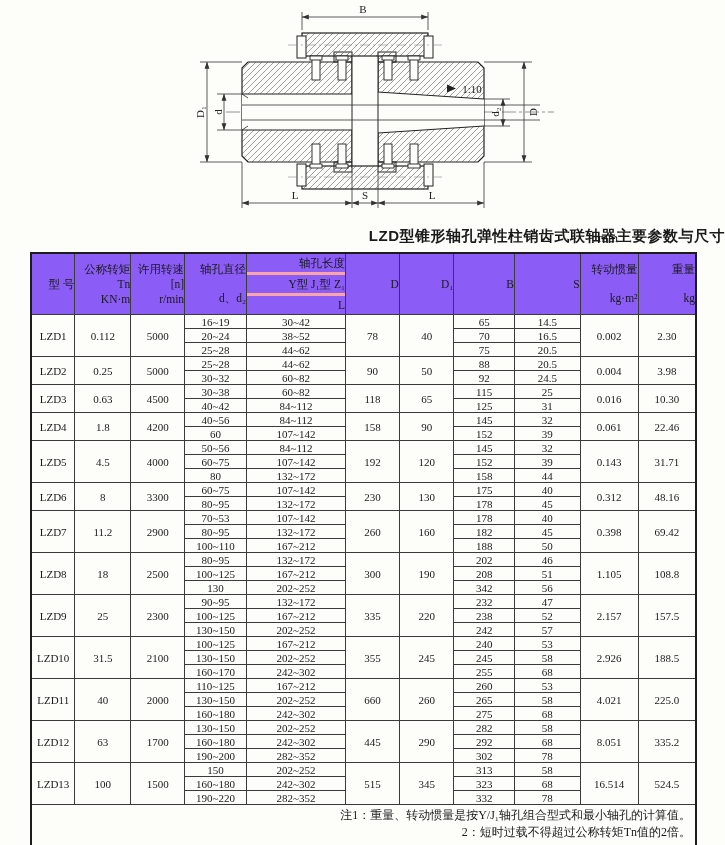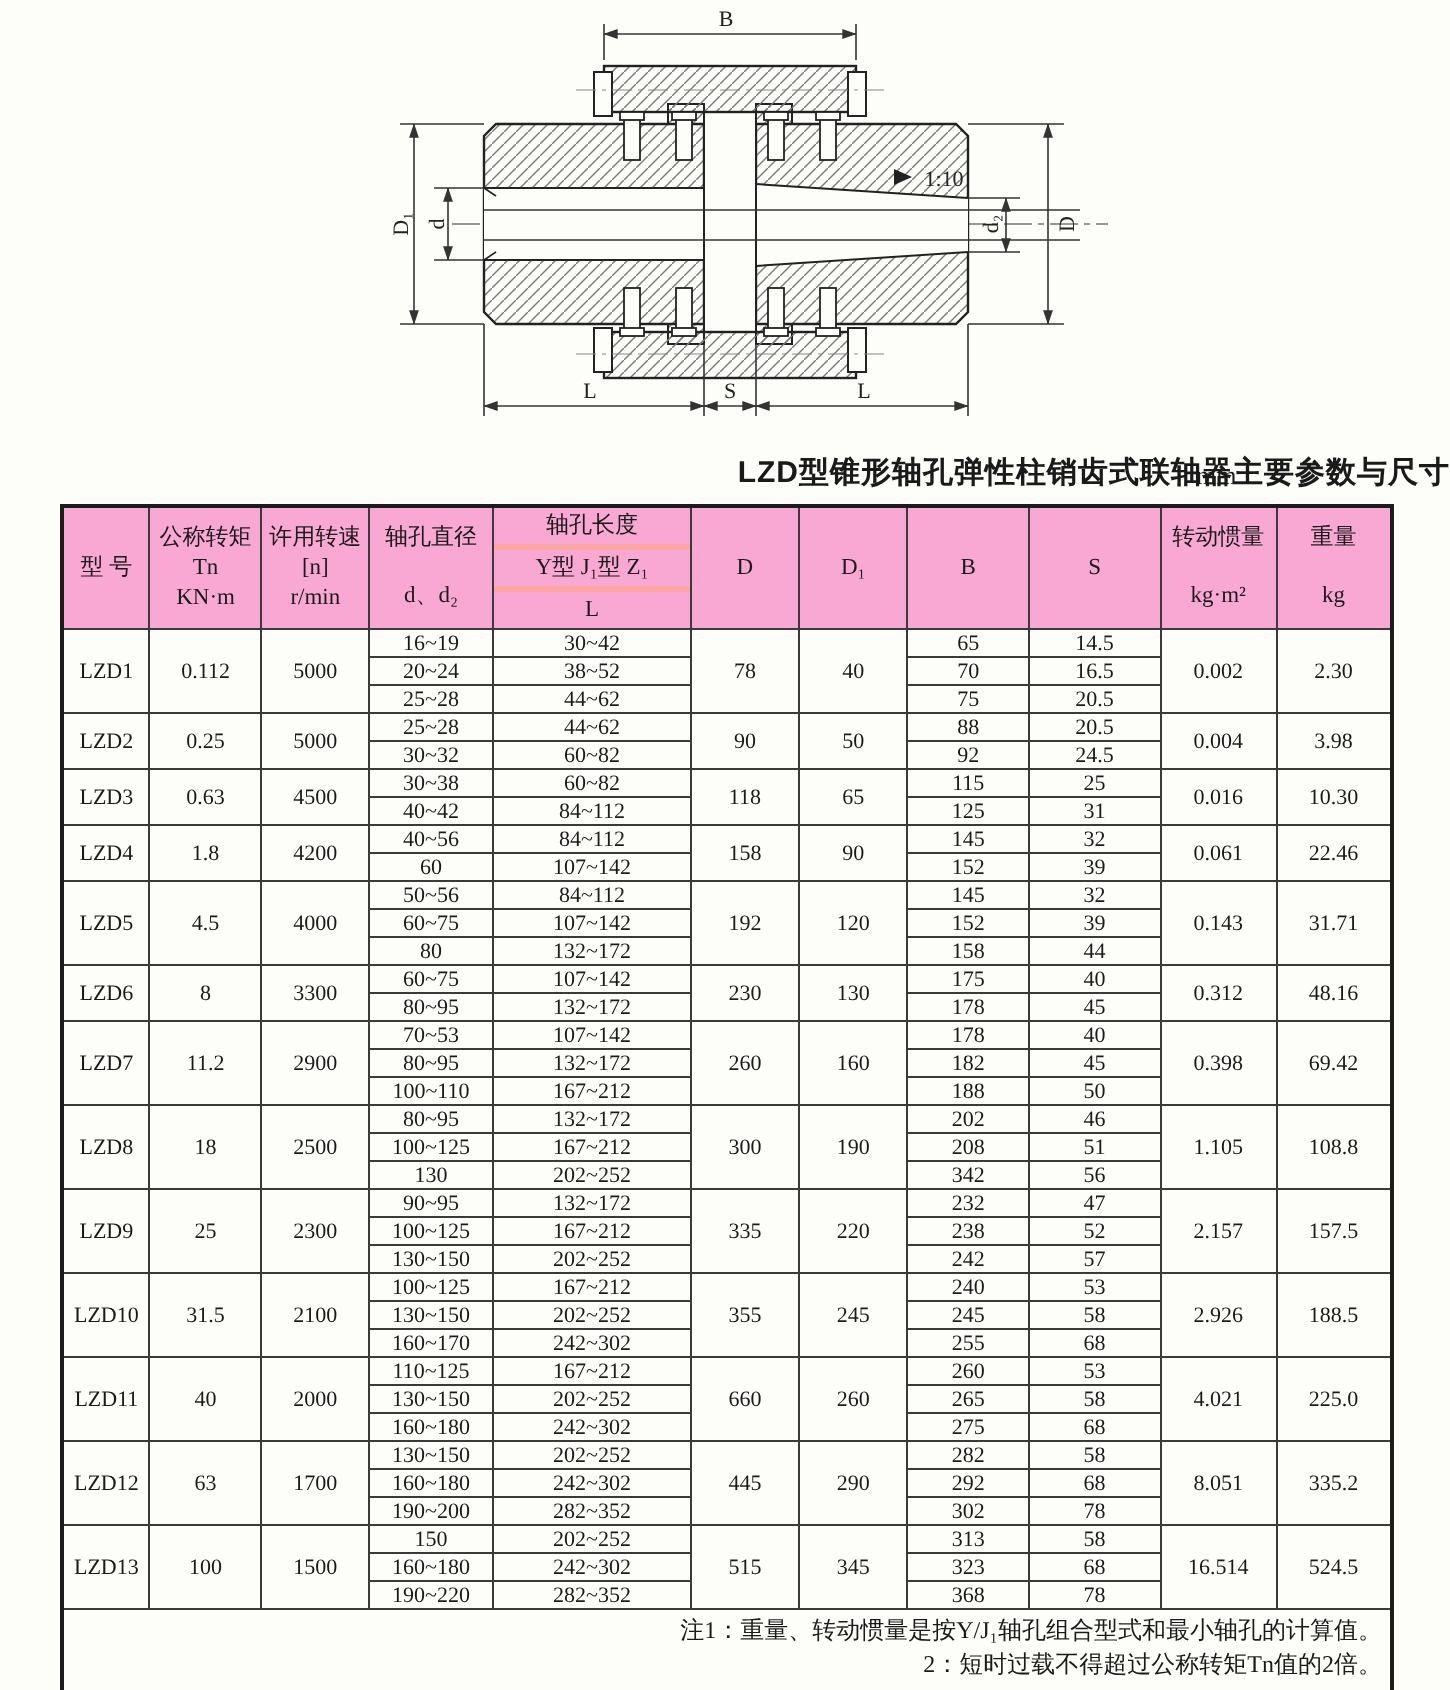--- a/index.html
+++ b/index.html
@@ -25,21 +25,21 @@
     font-weight:normal; font-size:13px;
   }
 
   
   table.spec { position:absolute; top:252px; left:30px; width:667px;
     border-collapse:collapse; table-layout:fixed;
     border:2px solid #1c1c1c; border-bottom:3px solid #1c1c1c; }
   table.spec th, table.spec td { border:1px solid #3a3a3a; }
   table.spec th {
     padding:0; font-weight:normal; font-size:11.5px; line-height:1.25;
-    vertical-align:middle; text-align:center; background:#f9a8d4;
+    vertical-align:middle; text-align:right; background:#8b5cf6;
   }
   table.spec td {
     padding:0 1px; font-size:11px; line-height:12px; height:13px;
     text-align:center; white-space:nowrap;
   }
   th .hline { display:block; border-bottom:3px solid #fca5a5; height:18px; line-height:18px; }
   th .hline-last { display:block; height:18px; line-height:18px; }
   th .stack { display:block; line-height:15px; }
   tfoot td.notes-cell {
     text-align:right; font-size:12px; line-height:17px;
@@ -527,21 +527,21 @@
         </tr>
         <tr>
           <td>160~180</td>
           <td>242~302</td>
           <td>323</td>
           <td>68</td>
         </tr>
         <tr>
           <td>190~220</td>
           <td>282~352</td>
-          <td>368</td>
+          <td>332</td>
           <td>78</td>
         </tr>
       </tbody>
   <tfoot>
     <tr>
       <td class="notes-cell" colspan="11">
         <div>注1：重量、转动惯量是按Y/J₁轴孔组合型式和最小轴孔的计算值。</div>
         <div class="note2">2：短时过载不得超过公称转矩Tn值的2倍。</div>
       </td>
     </tr>

